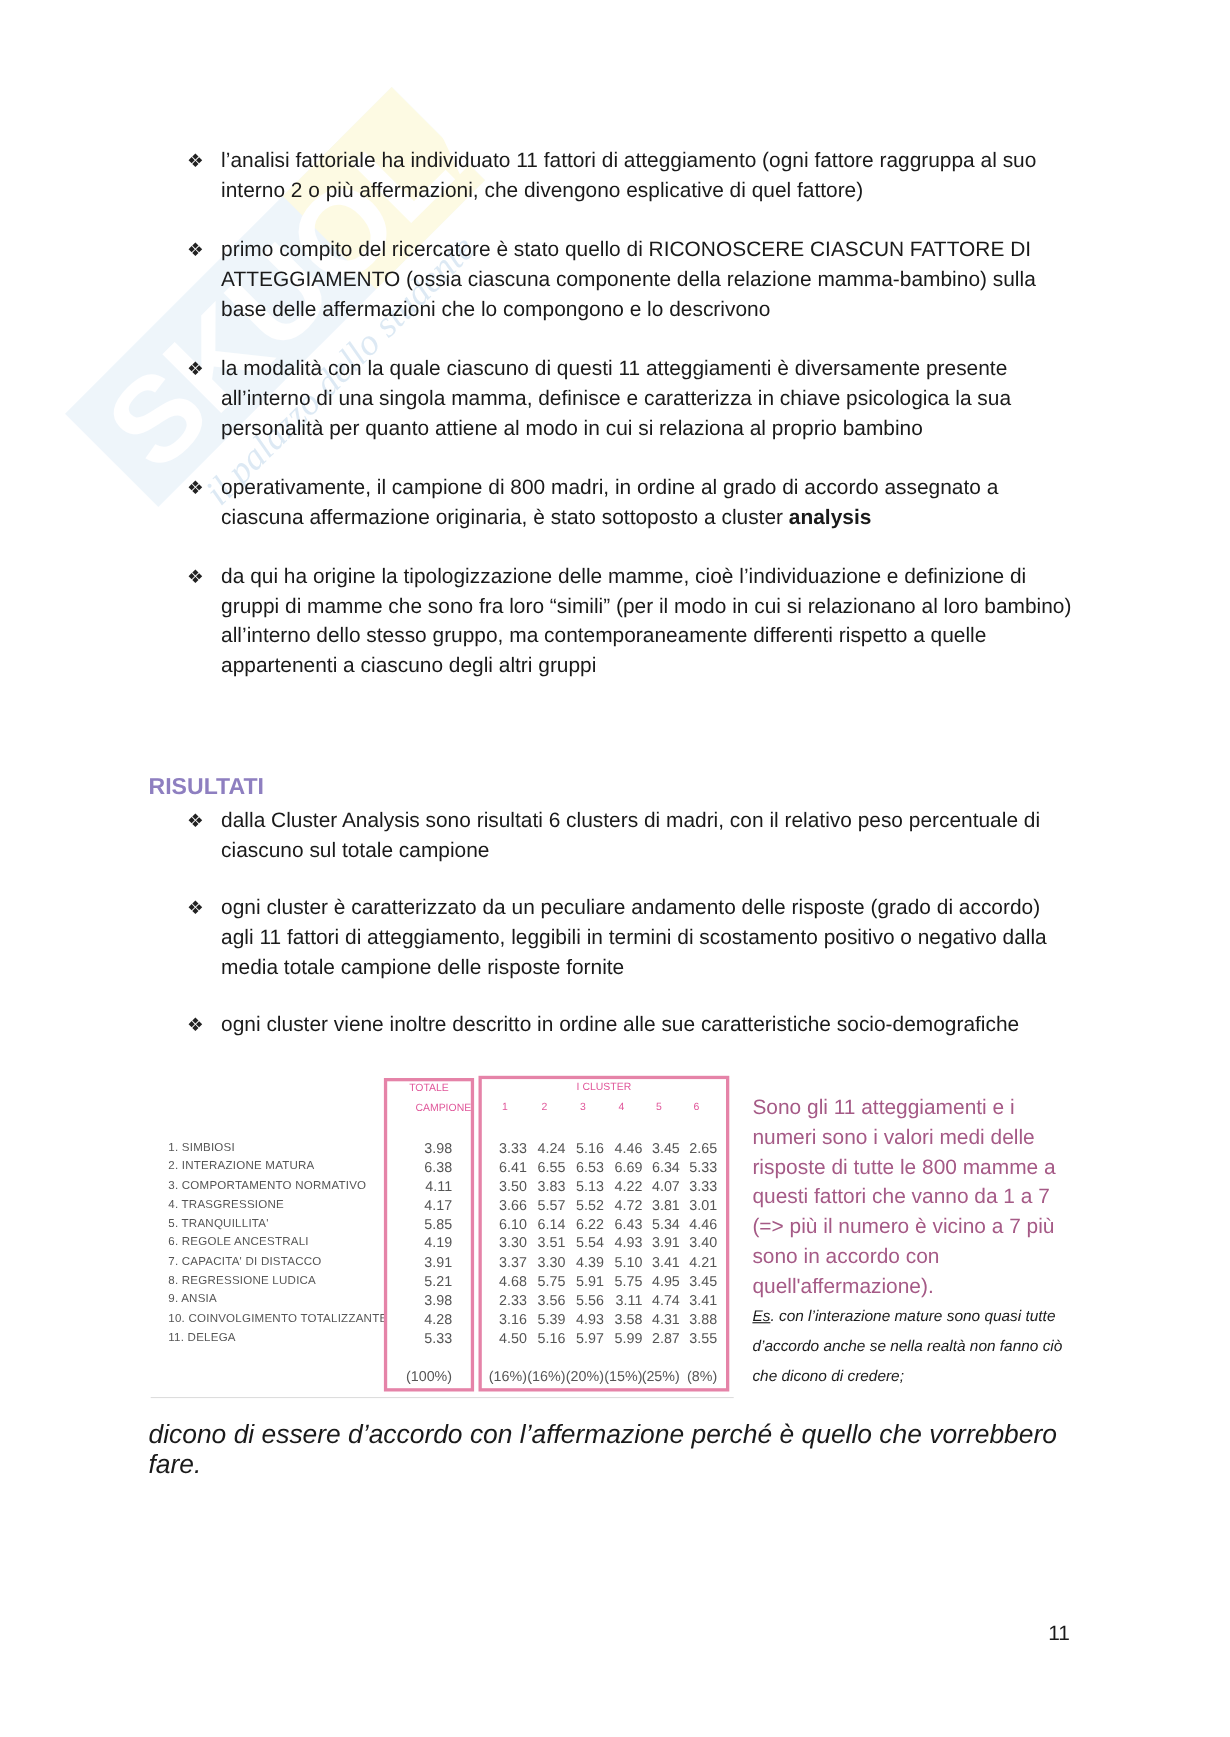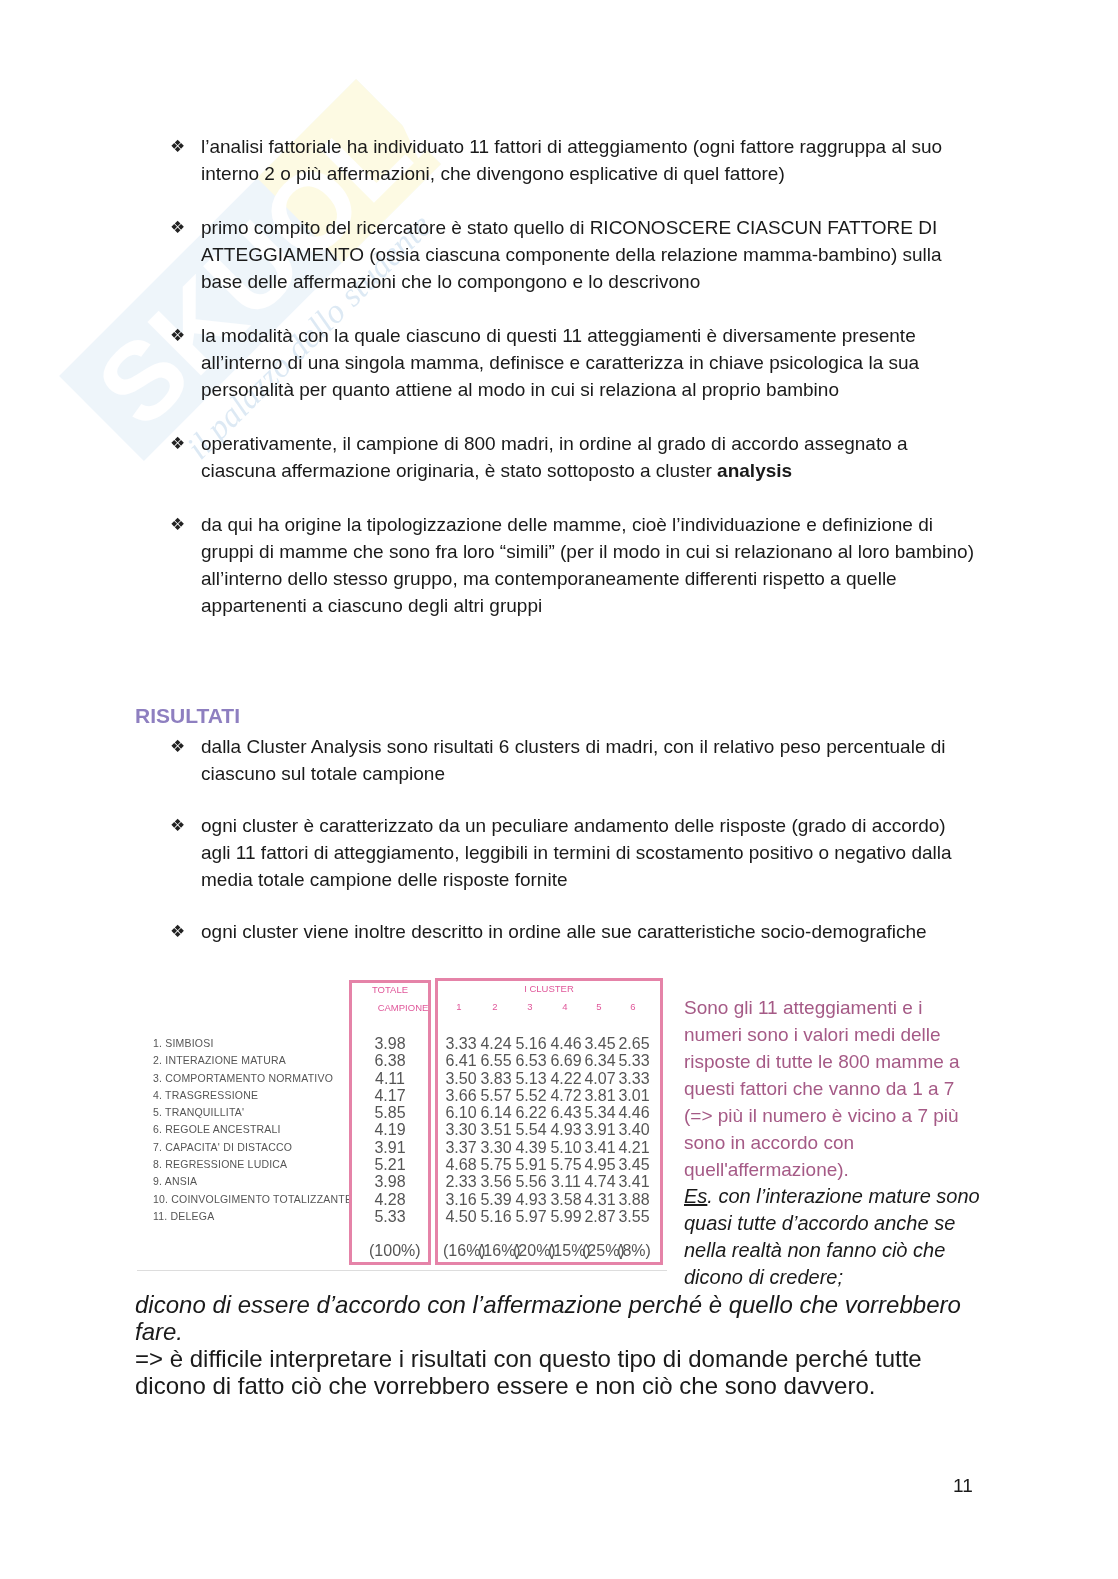--- a/index.html
+++ b/index.html
@@ -11,23 +11,23 @@
   .bullet .mark { width: 31px; flex: none; font-size: 17px; color: #222; }
   .bullet .txt { flex: 1; }
   .heading { position: absolute; left: 135px; top: 704px; font-size: 21px; font-weight: bold; color: #8e7fc0; }
   .table-wrap { position: absolute; left: 137px; top: 970px; width: 530px; height: 300px; background: #fff; border-bottom: 1px solid #ddd; }
   .tbl-factors { position: absolute; left: 16px; top: 65px; font-size: 10.5px; line-height: 17.3px; color: #555; letter-spacing: 0.2px; }
   .tbl-factors div { white-space: nowrap; }
   .box { position: absolute; border: 3px solid #e583a8; box-sizing: border-box; }
   .box-tot { left: 212px; top: 10px; width: 82px; height: 285px; }
   .box-cl { left: 298px; top: 8px; width: 228px; height: 287px; }
   .hdr { position: absolute; color: #e0579a; font-size: 9.5px; text-align: center; }
-  .col { position: absolute; font-size: 16px; line-height: 17.3px; color: #555; text-align: center; }
+  .col { position: absolute; font-size: 13px; line-height: 17.3px; color: #555; text-align: right; }
   .note-pink { position: absolute; left: 684px; top: 994px; width: 300px; font-size: 19px; line-height: 27px; color: #a55a86; }
-  .note-ital { position: absolute; left: 684px; top: 1183px; width: 300px; font-size: 20px; line-height: 27px; font-style: italic; color: #1a1a1a; }
+  .note-ital { position: absolute; left: 684px; top: 1183px; width: 300px; font-size: 14px; line-height: 27px; font-style: italic; color: #1a1a1a; }
   .note-ital u { text-decoration: underline; }
   .closing { position: absolute; left: 135px; top: 1291px; width: 850px; font-size: 24px; line-height: 27px; }
   .closing .it { font-style: italic; }
   .pageno { position: absolute; left: 953px; top: 1475px; font-size: 19px; }
 </style>
 </head>
 <body>
 
 <svg class="watermark" viewBox="0 0 460 460">
   <g transform="rotate(-45 230 230)" opacity="0.35">
@@ -209,17 +209,16 @@
       <div style="margin-top:17px;">(8%)</div>
     </div>
   </div>
 
   <div class="note-pink">Sono gli 11 atteggiamenti e i numeri sono i valori medi delle risposte di tutte le 800 mamme a questi fattori che vanno da 1 a 7 (=&gt; più il numero è vicino a 7 più sono in accordo con quell'affermazione).</div>
 
   <div class="note-ital"><u>Es</u><span>. con l’interazione mature sono quasi tutte d’accordo anche se nella realtà non fanno ciò che dicono di credere;</span></div>
 
   <div class="closing">
     <div class="it">dicono di essere d’accordo con l’affermazione perché è quello che vorrebbero fare.</div>
-    <div>=&gt; è difficile interpretare i risultati con questo tipo di domande perché tutte dicono di fatto ciò che vorrebbero essere e non ciò che sono davvero.</div>
   </div>
 
   <div class="pageno">11</div>
 </div>
 
 </body></html>

